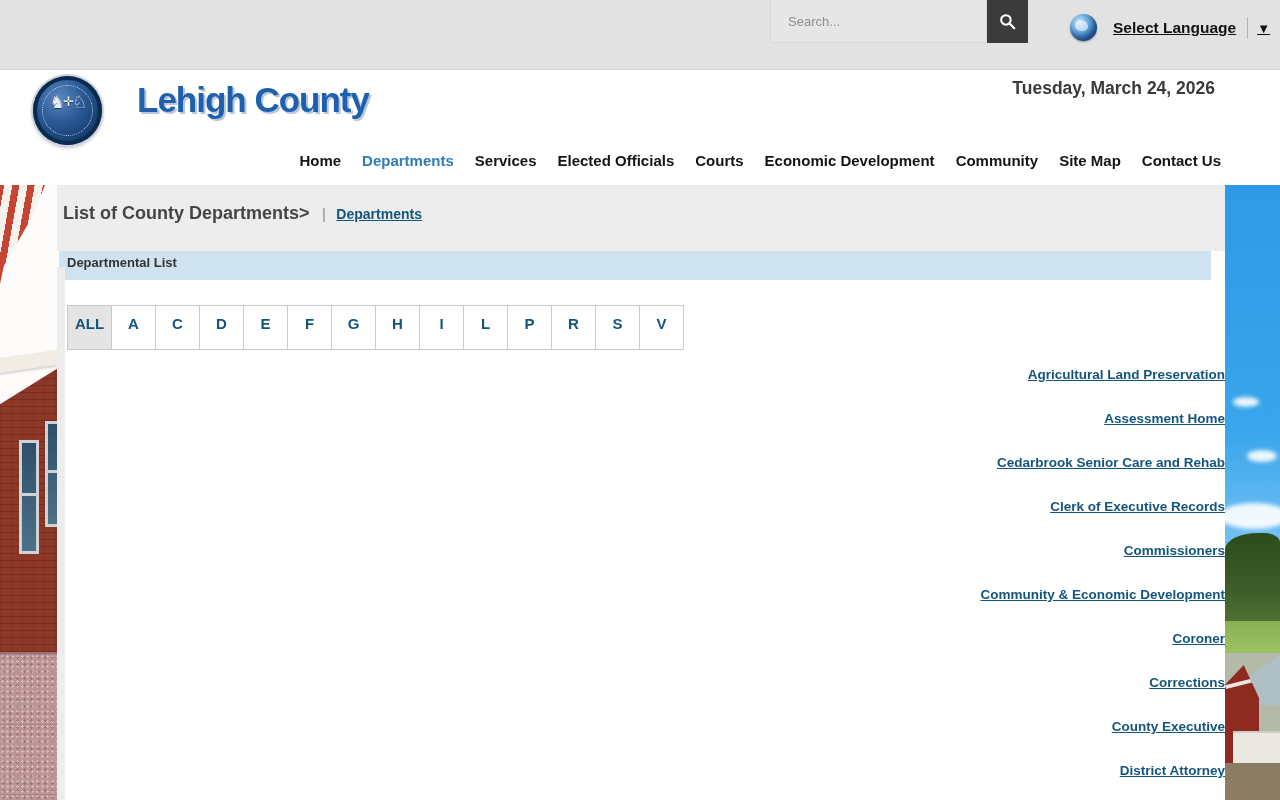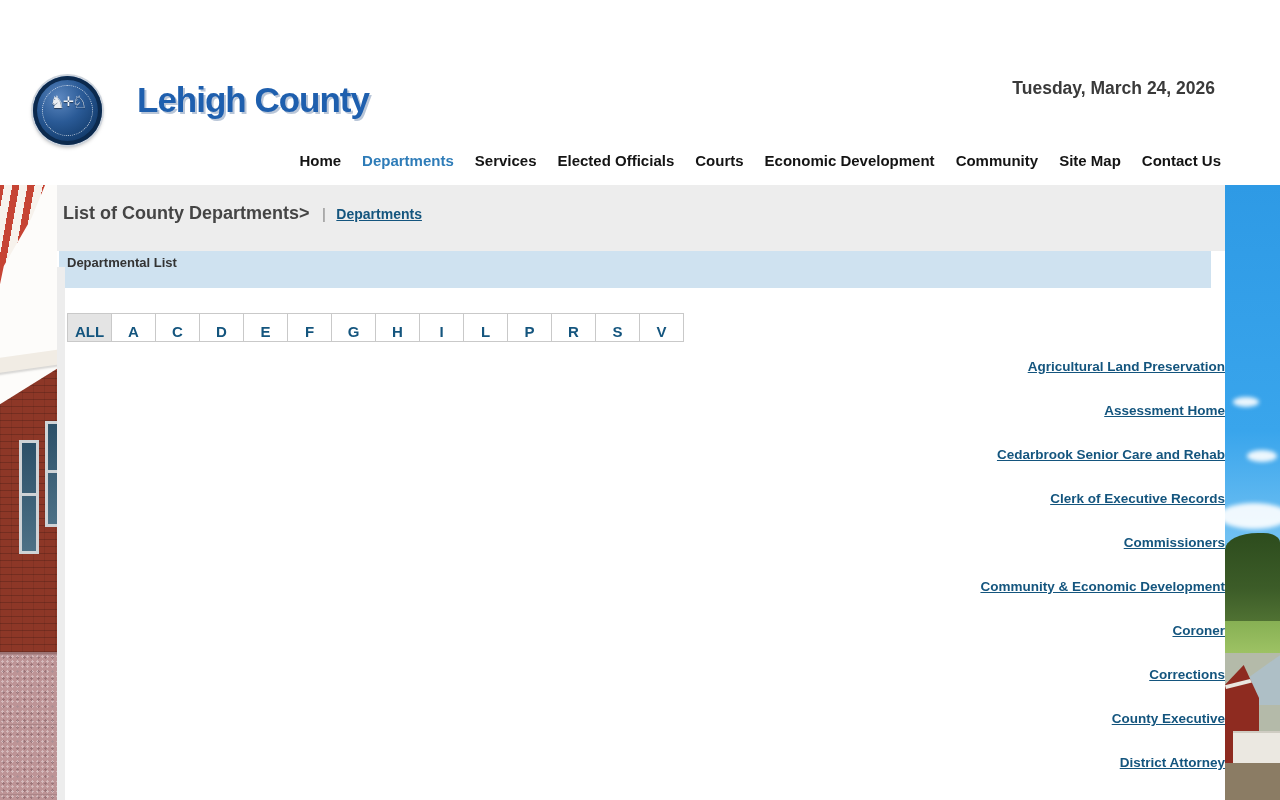--- a/index.html
+++ b/index.html
@@ -52,25 +52,25 @@
   .nav{position:absolute;right:59px;top:82px;display:flex;gap:21px;}
   .nav-item{font-size:15px;font-weight:bold;color:#141414;text-decoration:none;cursor:pointer;white-space:nowrap;}
   .nav-item.active{color:#2e7cb8;}
 
   
   .panel{position:absolute;left:57px;top:185px;width:1168px;height:615px;background:#fff;overflow:hidden;}
   .panel-head{position:relative;width:100%;height:66px;background:#ededed;padding:18px 0 0 6px;}
   .page-title{display:inline;font-size:18px;font-weight:bold;color:#454545;}
   .crumb-sep{display:inline;font-size:15px;color:#8a8a8a;margin:0 6px 0 8px;}
   .crumb-link{display:inline;font-size:14px;font-weight:bold;color:#14557e;text-decoration:underline;cursor:pointer;}
-  .section-bar{position:relative;margin:0 14px 0 2px;height:37px;background:#cfe2f0;
+  .section-bar{position:relative;margin:0 14px 0 2px;height:29px;background:#cfe2f0;
         line-height:23px;padding-left:8px;font-size:13px;font-weight:bold;color:#333;}
   .gutter{position:absolute;left:0;top:82px;width:8px;height:533px;background:#ededed;}
   .alpha-tabs{display:flex;margin:25px 0 0 10px;padding-left:1px;}
-  .alpha-cell{width:45px;height:29px;border:1px solid #c9c9c9;margin-left:-1px;background:#fff;
+  .alpha-cell{width:45px;height:45px;border:1px solid #c9c9c9;margin-left:-1px;background:#fff;
         text-align:center;padding-top:9px;font-size:15px;font-weight:bold;color:#14557e;cursor:pointer;}
   .alpha-cell.selected{background:#e4e4e4;}
   .dept-list{margin:15px 0 0 21px;}
   .dept-item{height:44px;text-align:right;}
   .dept-item a{font-size:13.5px;font-weight:bold;color:#14557e;text-decoration:underline;cursor:pointer;}
 
   
   .left-photo{position:absolute;left:0;top:185px;width:57px;height:615px;overflow:hidden;background:#fdfcfa;}
   .lp-glow{position:absolute;left:-30px;top:250px;width:90px;height:160px;
         background:radial-gradient(closest-side,rgba(255,185,130,.55),rgba(255,210,170,.25),transparent);}
@@ -115,20 +115,37 @@
         transform:rotate(-14deg);}
   .rp-wall{position:absolute;left:8px;top:78px;width:47px;height:34px;background:#ebe8e1;
         border-top:2px solid #cfccc2;}
   .rp-ground{position:absolute;left:0;top:110px;width:55px;height:37px;background:#8b7c64;}
 </style>
 </head>
 <body>
 
 <div class="screen">
 
+  <div class="topbar">
+    <input class="search-input" type="text" placeholder="Search..." style="">
+    <button class="search-btn">
+      <span style="display:flex;">
+        <svg width="19" height="19" viewBox="0 0 24 24">
+          <circle cx="10" cy="10" r="6" fill="none" stroke="#ffffff" stroke-width="2.6"></circle>
+          <line x1="14.6" y1="14.6" x2="20.5" y2="20.5" stroke="#ffffff" stroke-width="2.8" stroke-linecap="round"></line>
+        </svg>
+      </span>
+    </button>
+    <div class="globe"></div>
+    <div class="lang">
+      <span class="lang-link">Select Language</span>
+      <span class="lang-sep"></span>
+      <span class="lang-arrow">▼</span>
+    </div>
+  </div>
 
   <div class="header">
     <div class="logo">
       <div class="seal">
         <div class="seal-ring"></div>
         <div class="seal-emblem"><span>♞</span><span class="cross">✛</span><span>♘</span></div>
       </div>
       <div class="wordmark">
         <div class="wordmark-title">Lehigh County</div>
       </div>

